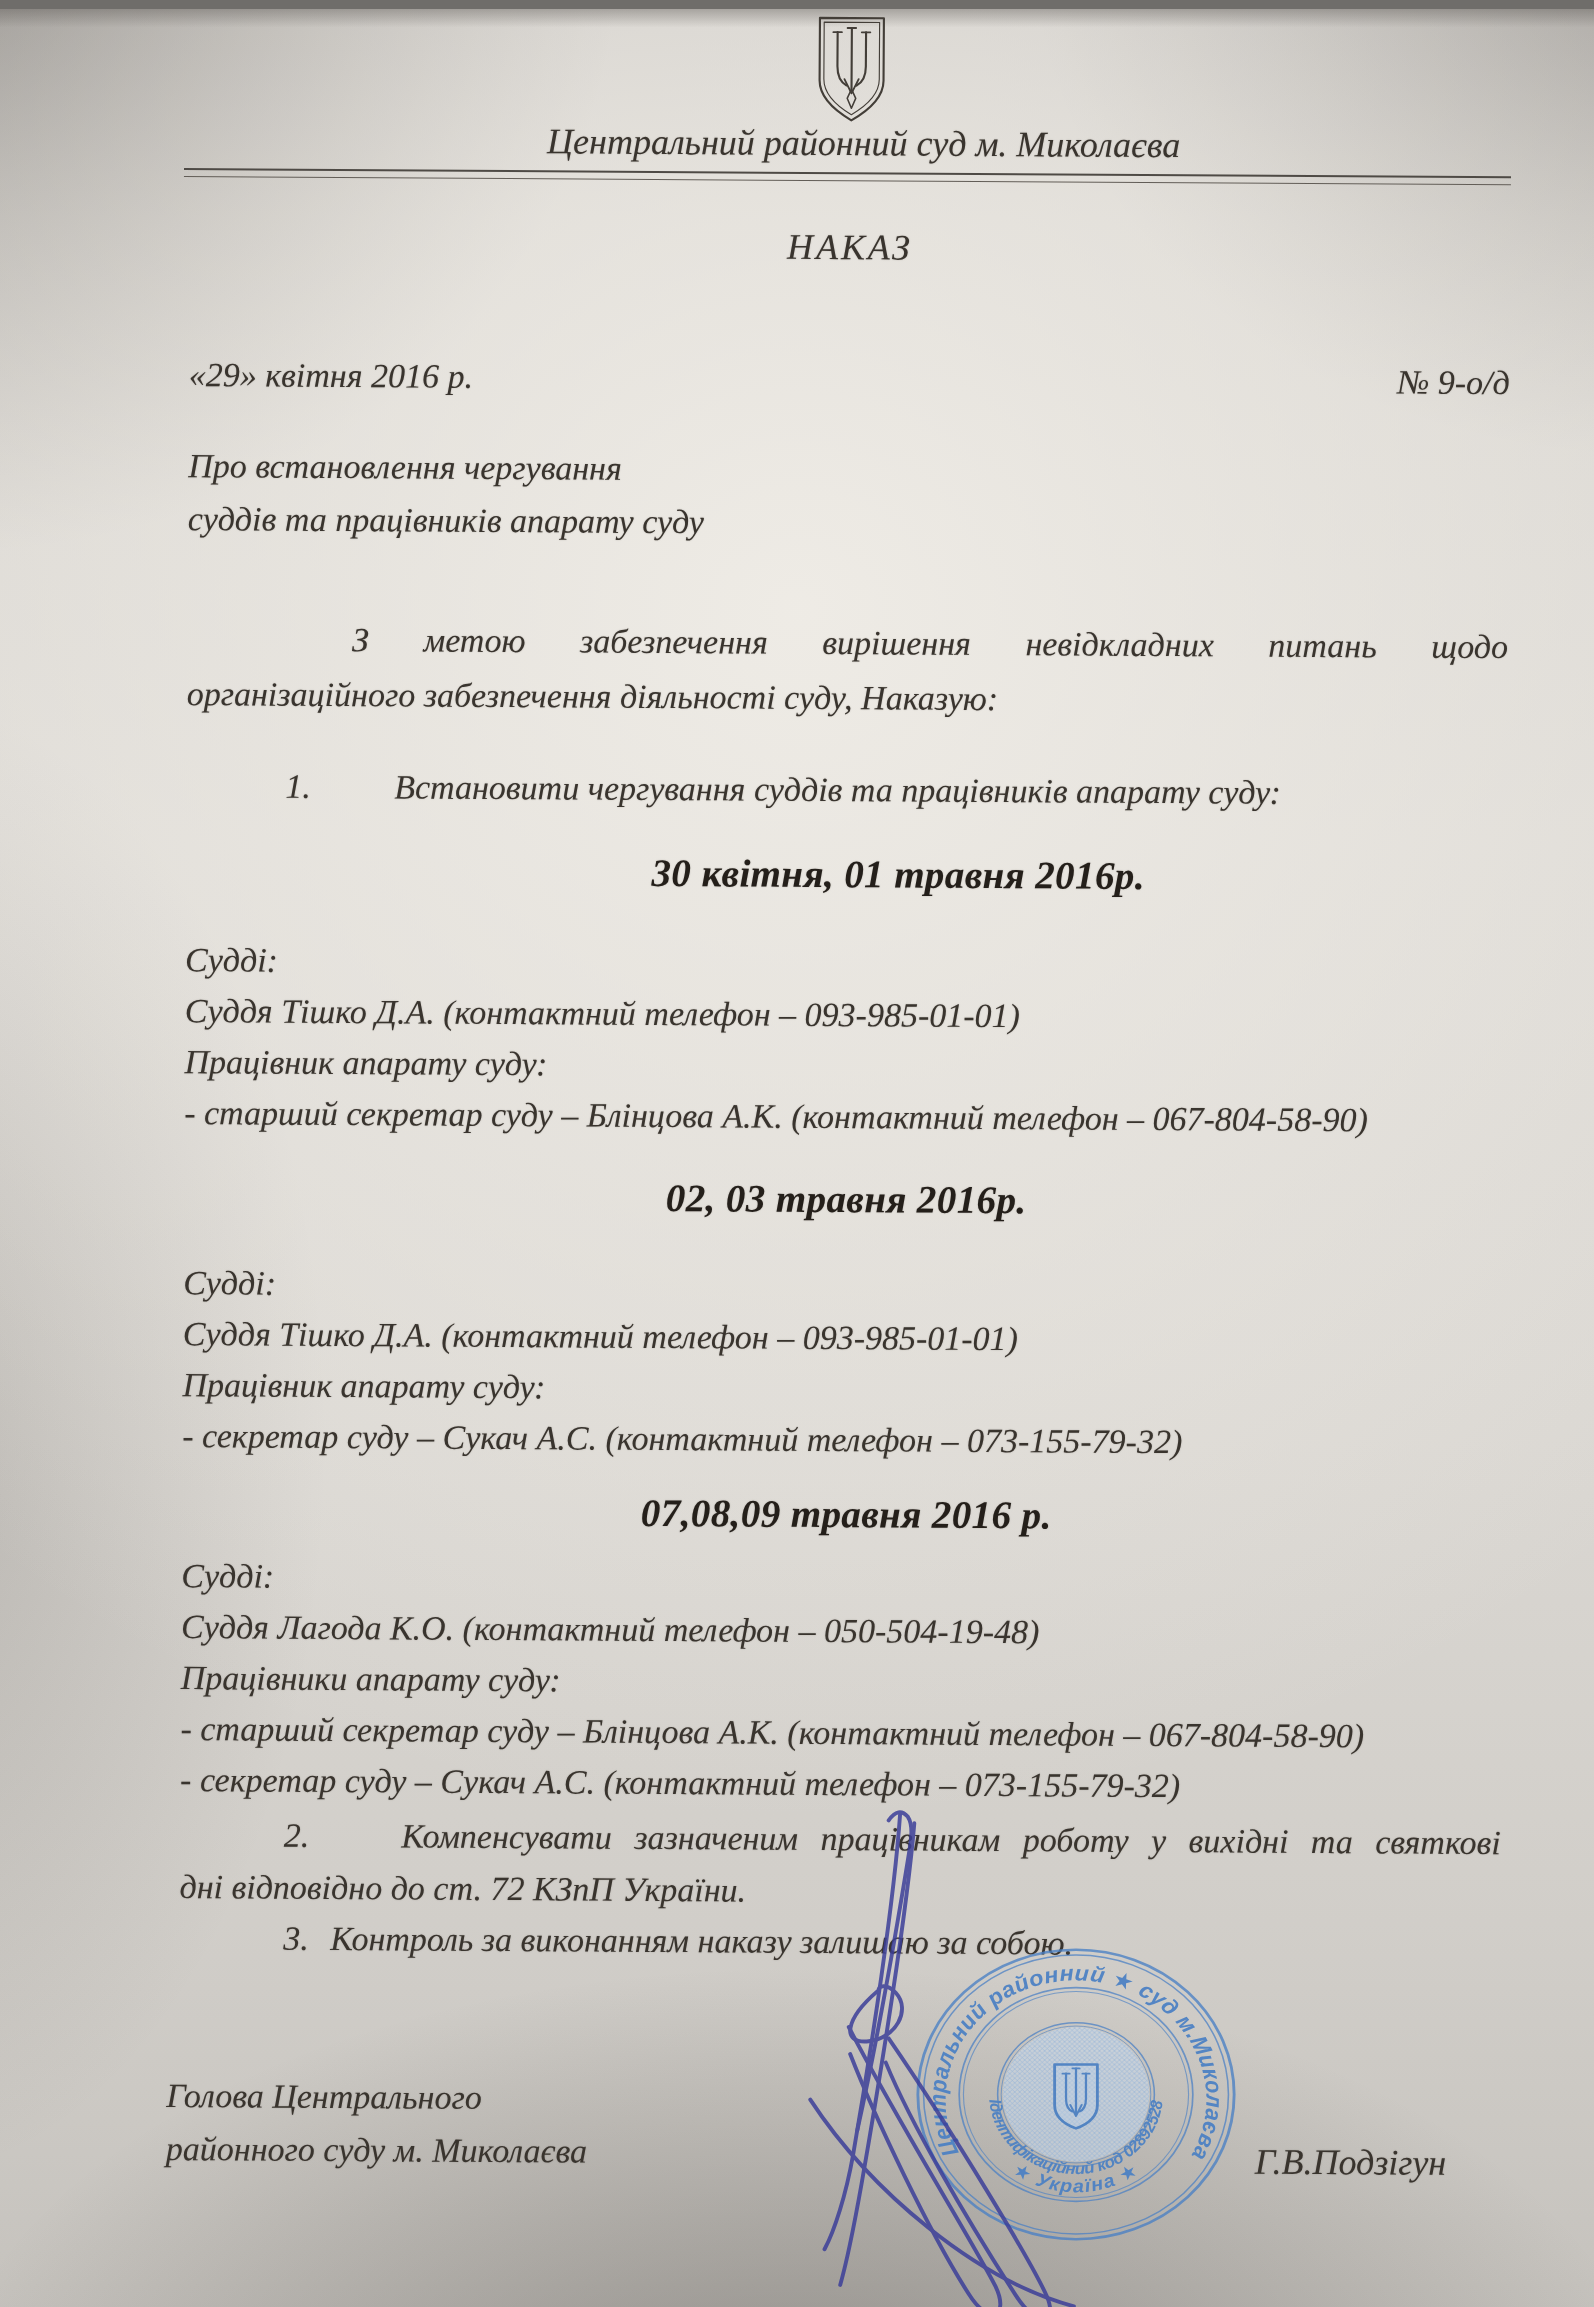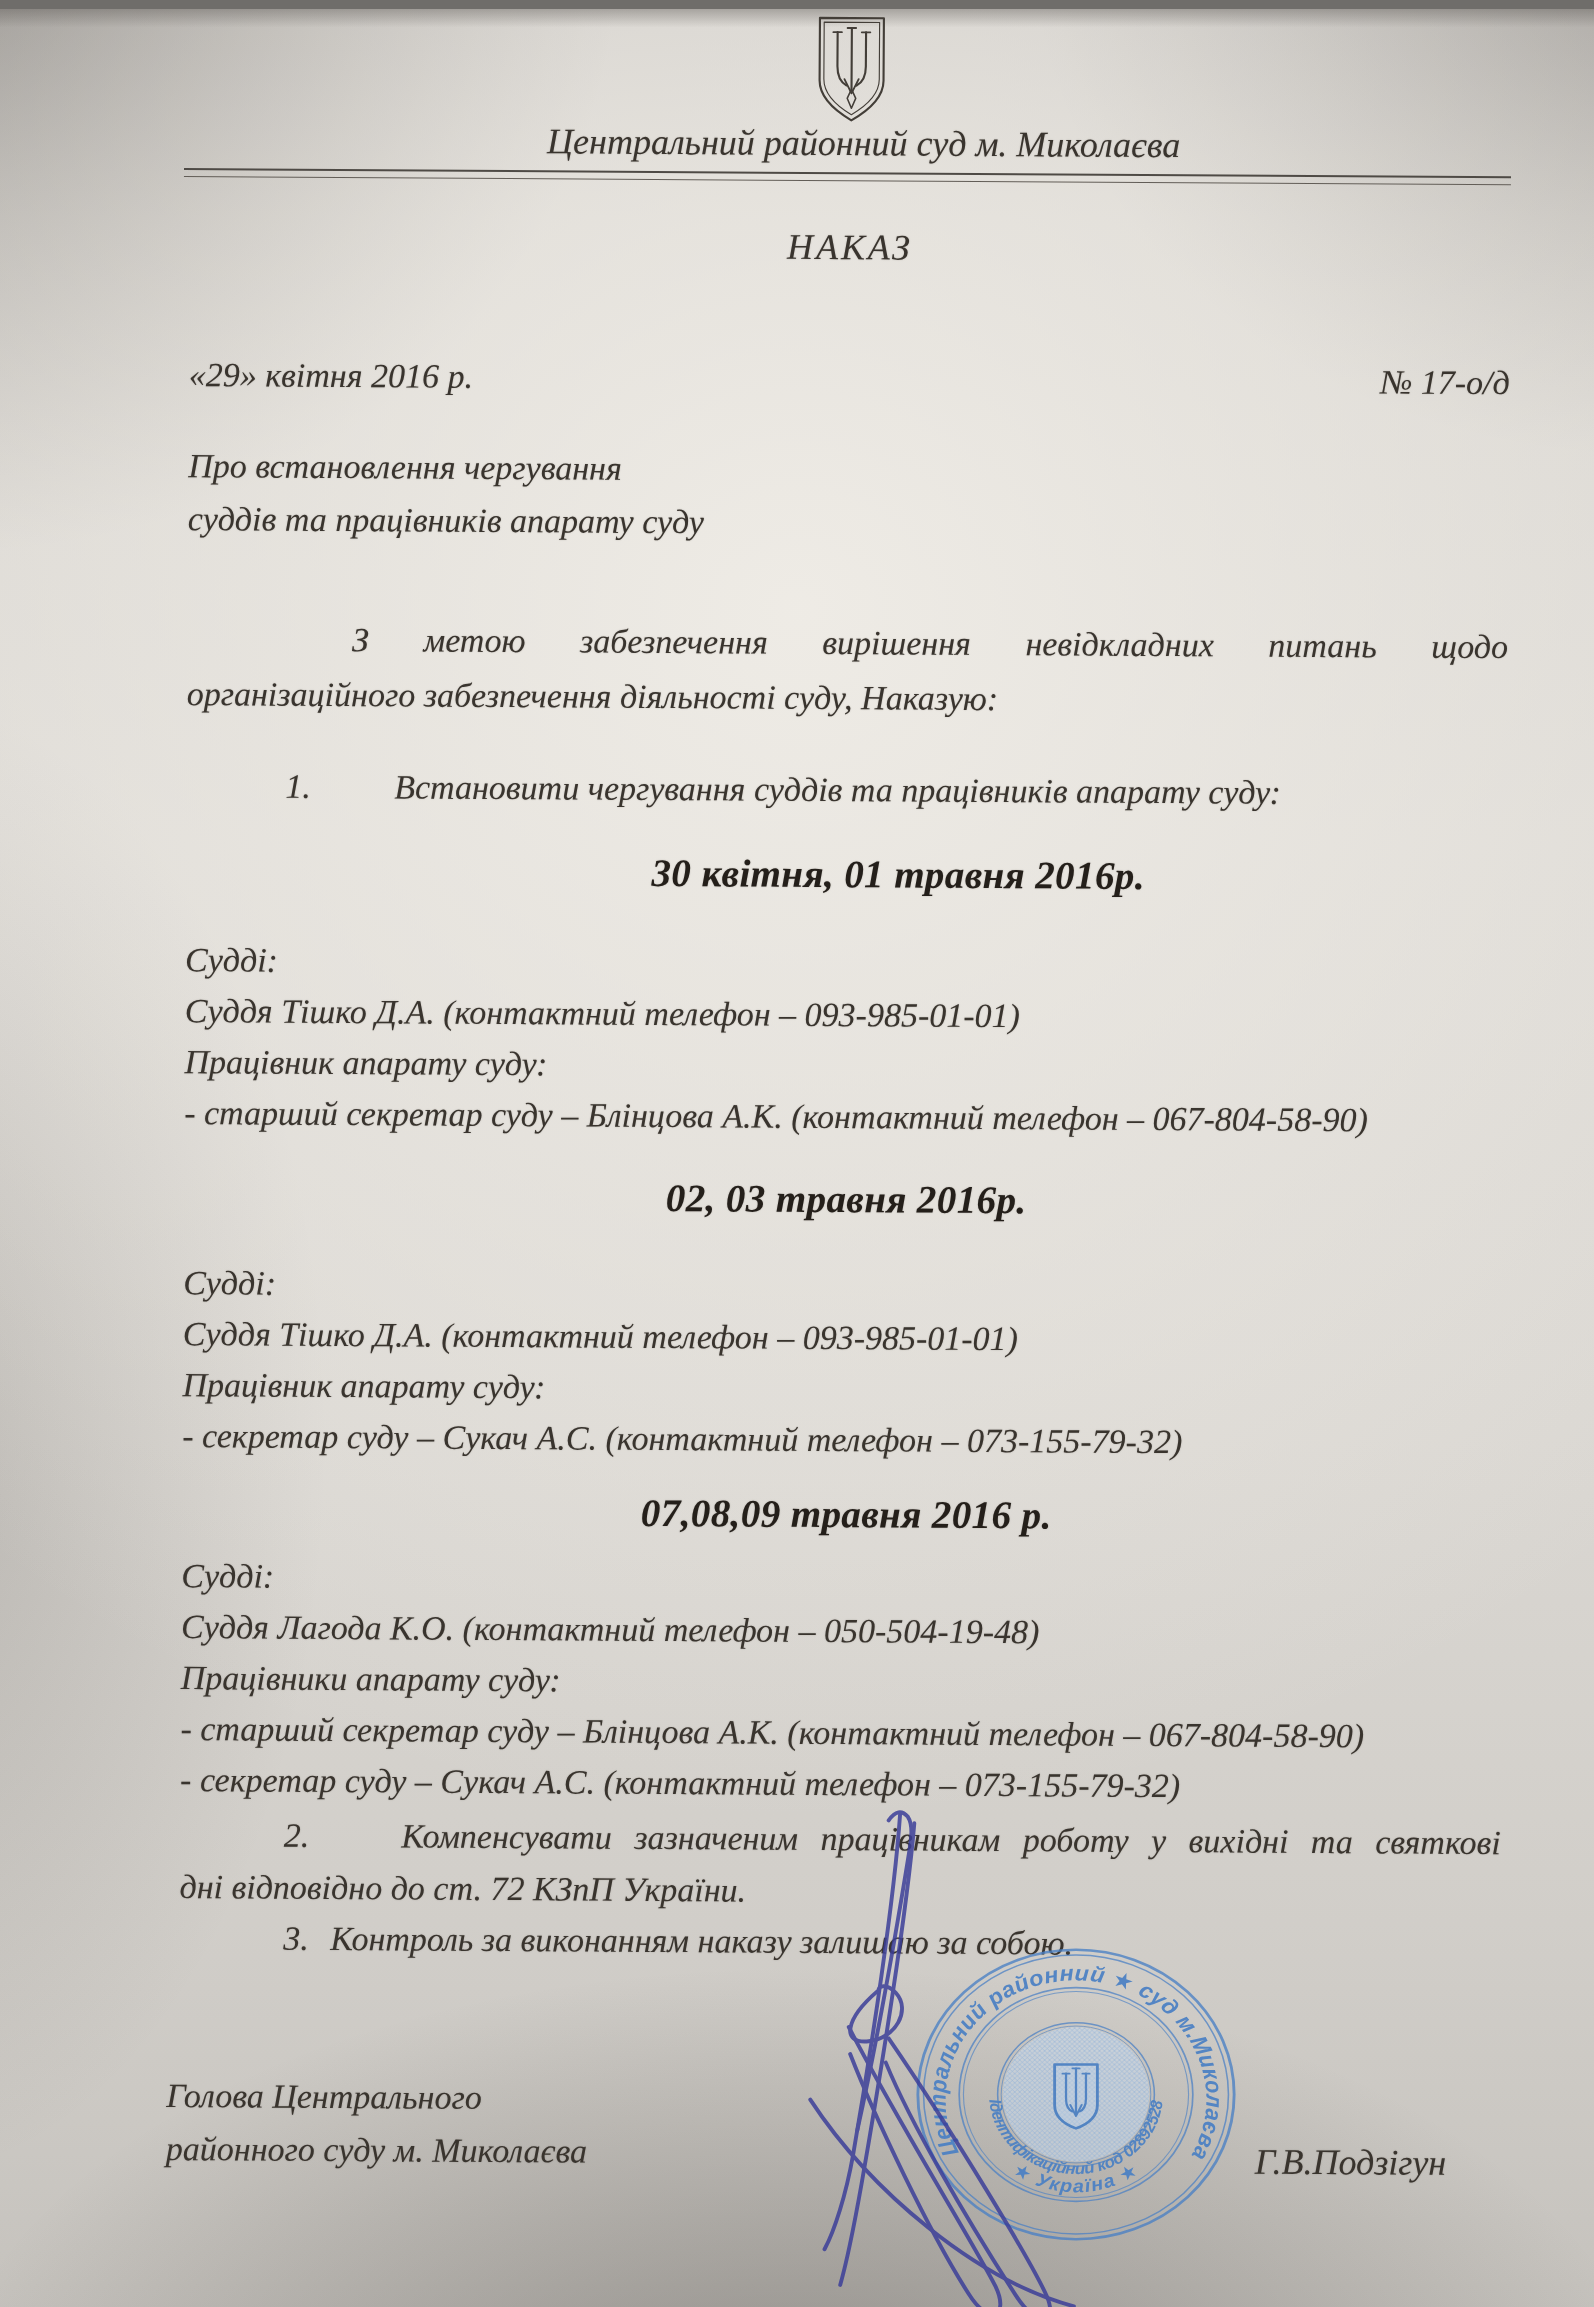--- a/index.html
+++ b/index.html
@@ -73,21 +73,21 @@
         <path d="M27,24 H39 M47,18 H59 M67,24 H79" stroke-width="2.6"></path>
       </g>
     </svg>
 
     <div class="abs court-name center">Центральний районний суд м. Миколаєва</div>
     <div class="abs rule"></div>
     <div class="abs doc-type center">НАКАЗ</div>
 
     <div class="abs meta-row">
       <span>«29» квітня 2016 р.</span>
-      <span>№ 17-о/д</span>
+      <span>№ 9-о/д</span>
     </div>
 
     <div class="abs subject">
       <div>Про встановлення чергування</div>
       <div>суддів та працівників апарату суду</div>
     </div>
 
     <div class="abs preamble1">З метою забезпечення вирішення невідкладних питань щодо</div>
     <div class="abs preamble2">організаційного забезпечення діяльності суду, Наказую:</div>
 

